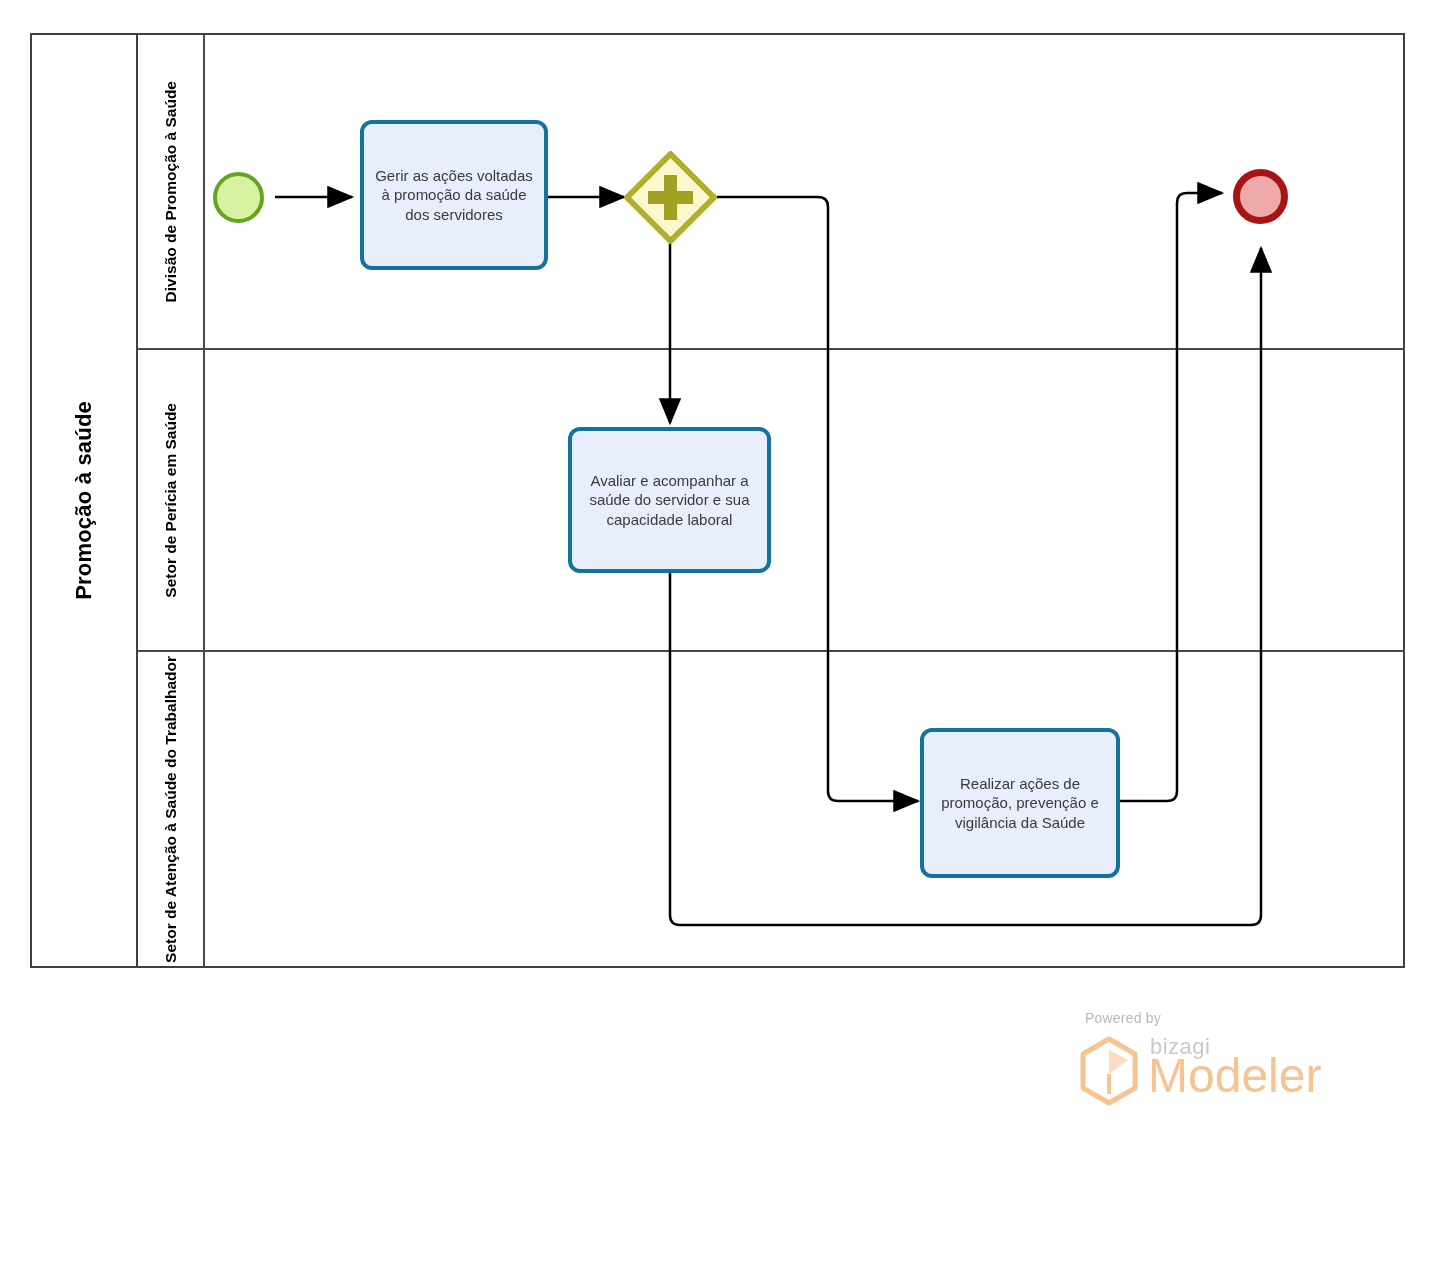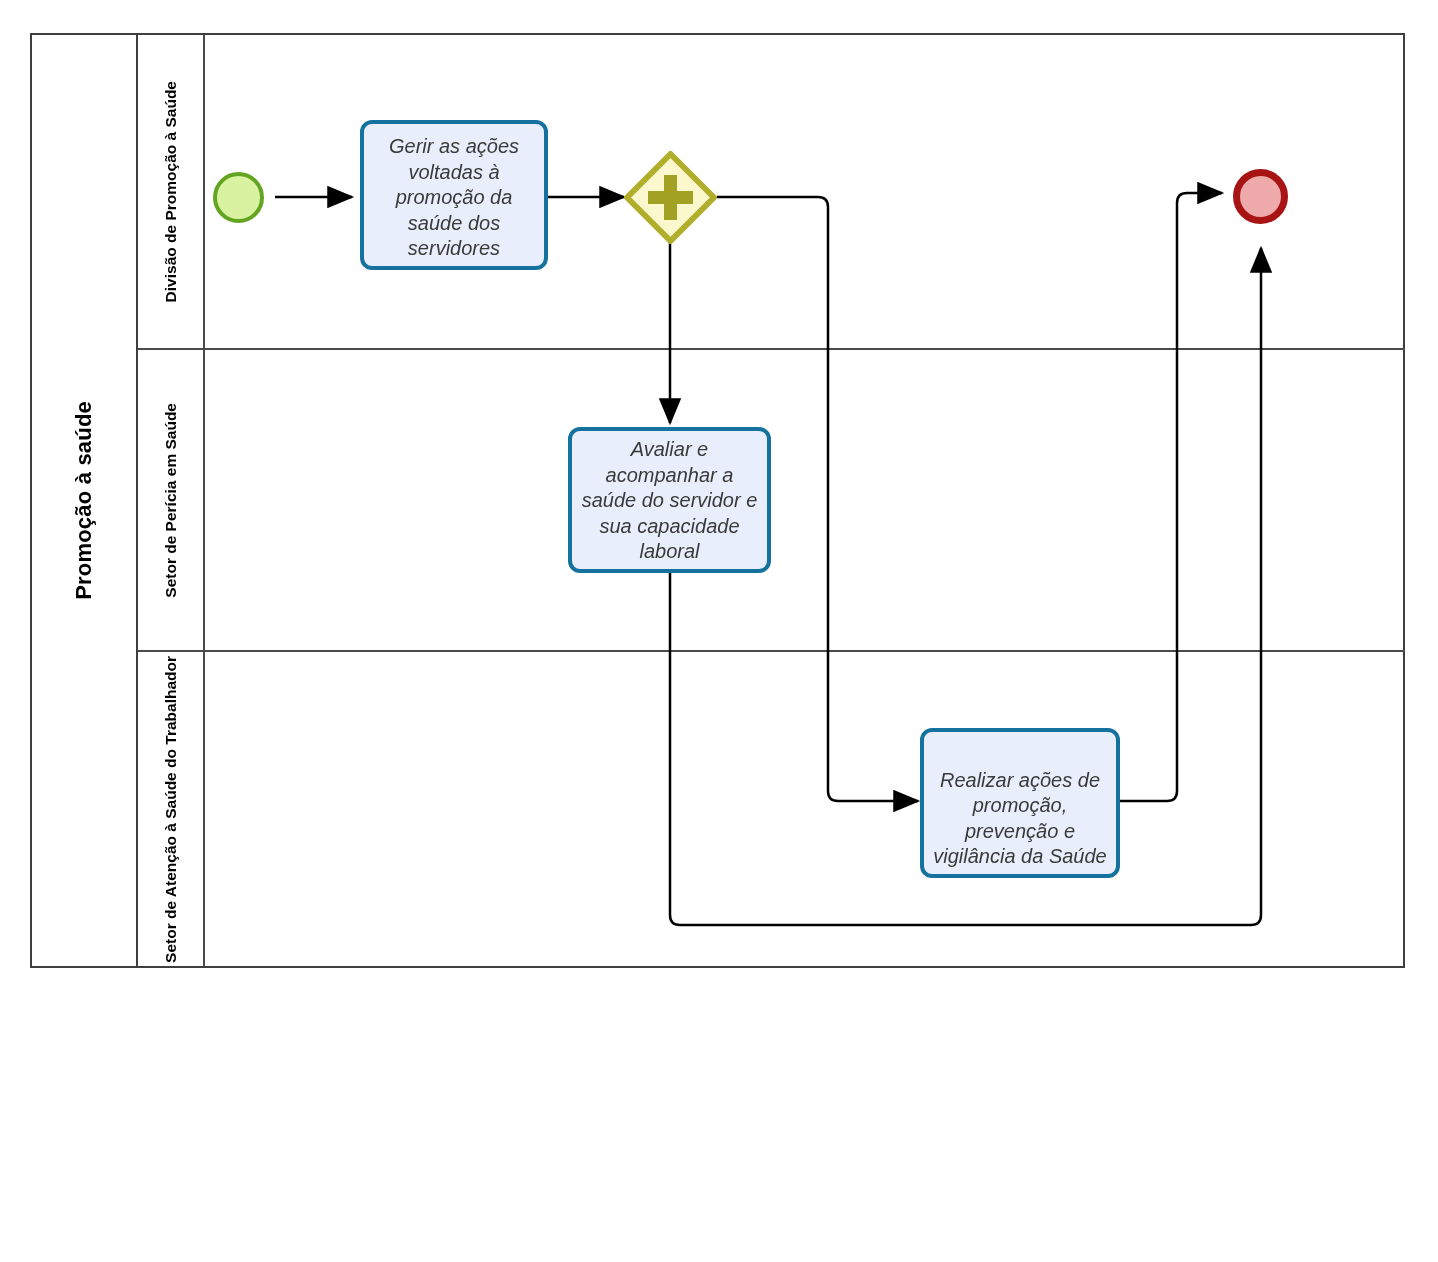--- a/index.html
+++ b/index.html
@@ -90,28 +90,27 @@
   
   .node {
     position: absolute;
     box-sizing: border-box;
   }
   .task {
     background: #e8eefb;
     border: 4px solid #15729e;
     border-radius: 12px;
     display: flex;
-    align-items: flex-end;
+    align-items: center;
     justify-content: center;
     text-align: center;
-    font-size: 20px;
+    font-size: 15px;
     color: #3a3a3a;
     line-height: 1.28;
     padding: 4px 8px;
-    font-style: italic;
   }
   .event {
     border-radius: 50%;
   }
   .event-start {
     background: #d9f2a1;
     border: 4px solid #63a420;
   }
   .event-end {
     background: #eeaaaa;
@@ -228,14 +227,26 @@
   <div class="node task" style="left:920px; top:728px; width:200px; height:150px;">
     <span>Realizar ações de promoção, prevenção e vigilância da Saúde</span>
   </div>
 
   <div class="node task" style="left:568px; top:427px; width:203px; height:146px;">
     <span>Avaliar e acompanhar a saúde do servidor e sua capacidade laboral</span>
   </div>
 
   <div class="node event event-end" style="left:1233px; top:169px; width:55px; height:55px;"></div>
 
+  <div class="bizagi">
+    <div class="bizagi-powered">Powered by</div>
+
+    <svg class="bizagi-hex" viewBox="0 0 62 70" xmlns="http://www.w3.org/2000/svg">
+      <polygon points="31,3 57,18 57,52 31,67 5,52 5,18" fill="none" stroke="#f6c391" stroke-width="5" stroke-linejoin="round"></polygon>
+      <polygon points="31,14 50,24 31,38" fill="#fbdcbe"></polygon>
+      <path d="M31,38 L31,58" stroke="#f6c391" stroke-width="4" fill="none"></path>
+    </svg>
+
+    <div class="bizagi-word">bizagi</div>
+    <div class="bizagi-modeler">Modeler</div>
+  </div>
 
 </div>
 
 </body></html>

